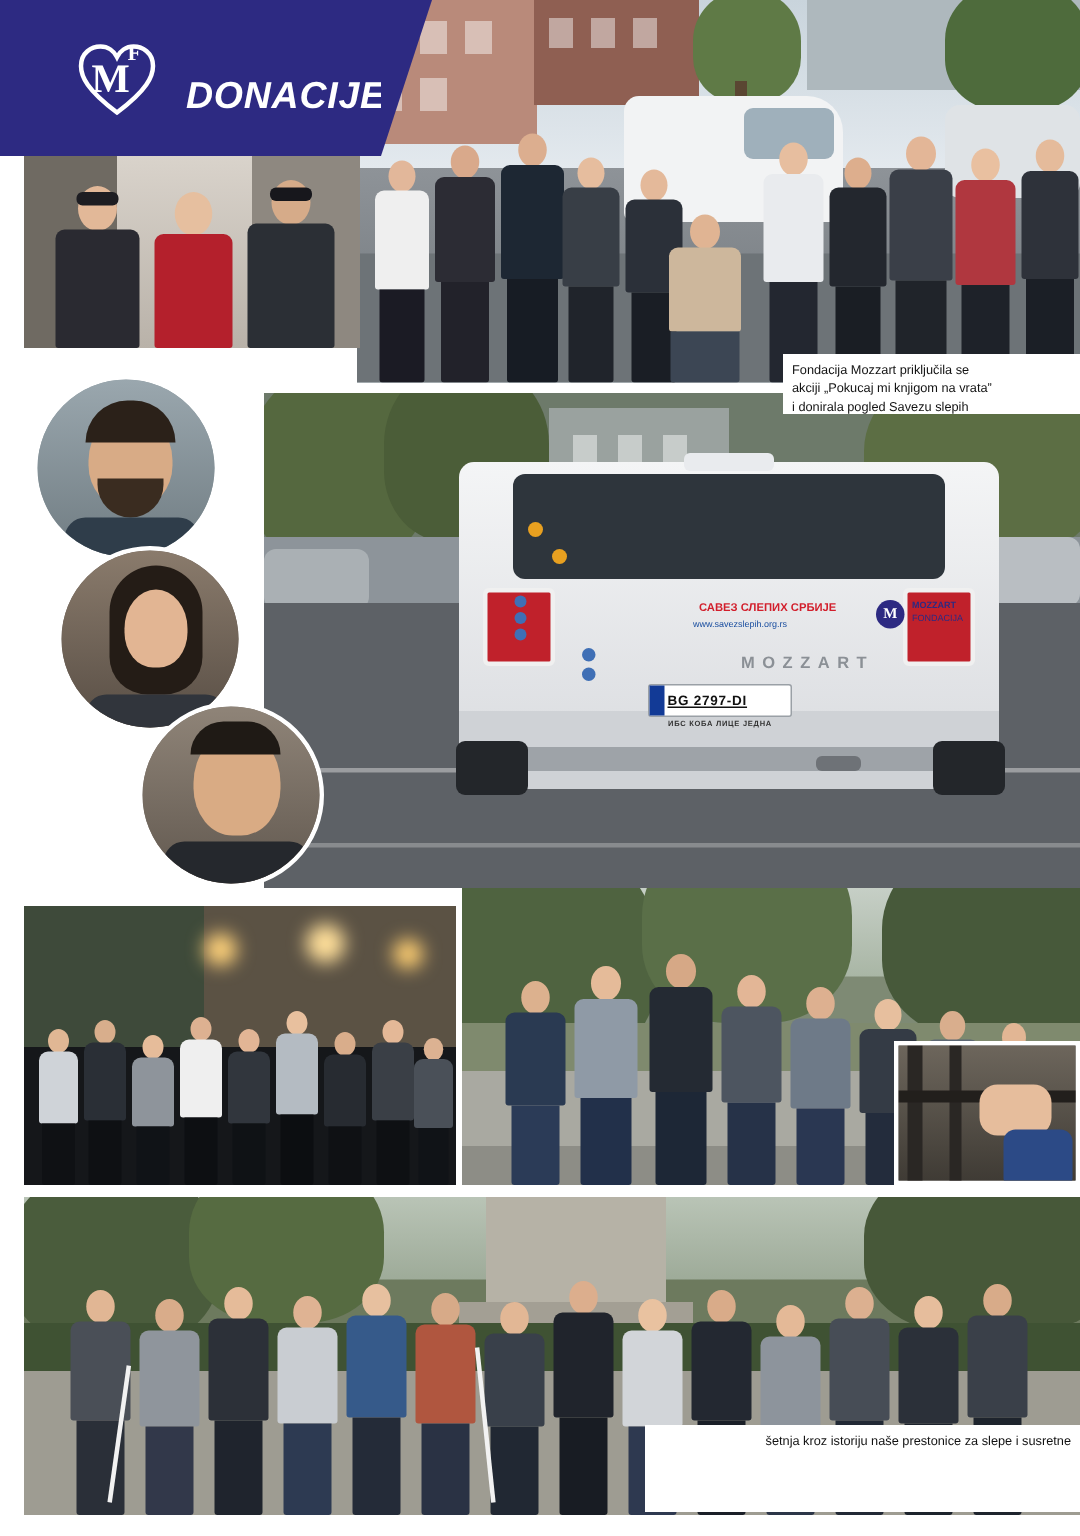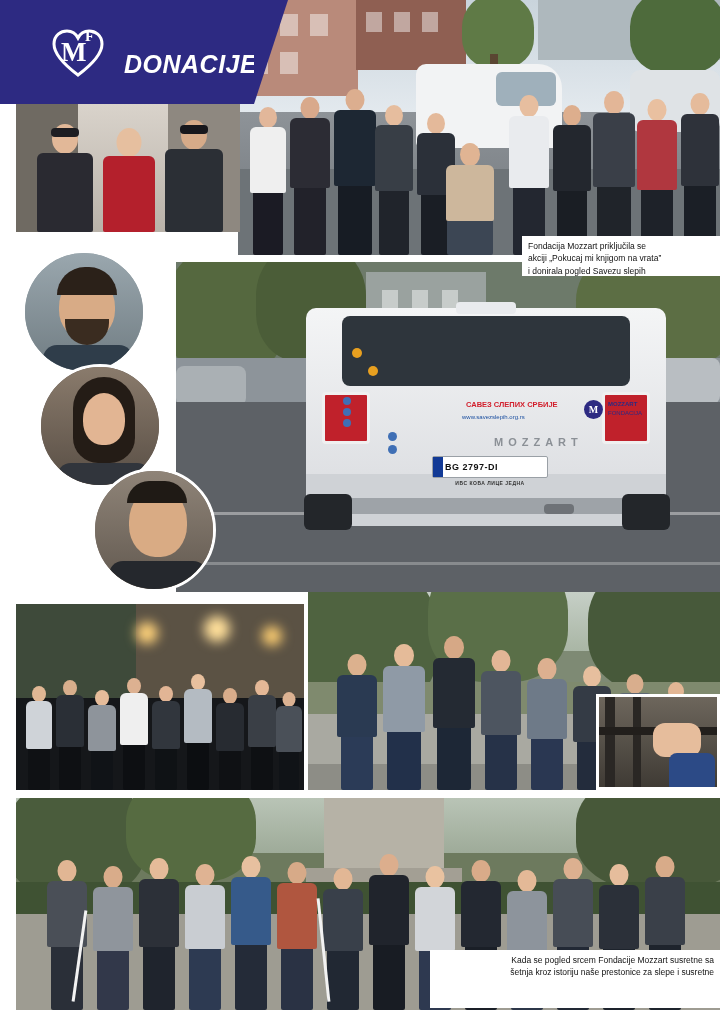--- a/index.html
+++ b/index.html
@@ -350,21 +350,21 @@
       </div>
       <div style="position:absolute; left:78px; top:120px;">
         <div style="width:9px;height:9px;border-radius:50%;background:#3f6fb5;margin:4px;"></div>
         <div style="width:9px;height:9px;border-radius:50%;background:#3f6fb5;margin:4px;"></div>
       </div>
       <div style="position:absolute; left:46px; top:40px; width:10px;height:10px;border-radius:50%;background:#e8a020;"></div>
       <div style="position:absolute; left:62px; top:58px; width:10px;height:10px;border-radius:50%;background:#e8a020;"></div>
 
       <div class="duster" style="left:188px; top:128px;">MOZZART</div>
 
-      <div class="plate" style="left:126px; top:148px; width:116px; height:22px;">
+      <div class="plate" style="left:126px; top:148px; width:96px; height:22px;text-decoration:underline;">
         <span>BG 2797-DI</span>
         <span class="plate-sub">ИБС КОБА ЛИЦЕ ЈЕДНА</span>
       </div>
     </div>
 
     <div style="position:absolute; left:128px; top:232px; width:48px; height:36px; background:#23262a; border-radius:6px;"></div>
     <div style="position:absolute; left:446px; top:232px; width:48px; height:36px; background:#23262a; border-radius:6px;"></div>
   </div>
 
   <div class="circle" style="left:22px; top:250px; width:124px; height:124px; background:#8d9ba2;">
@@ -587,17 +587,16 @@
         <div class="head" style="top:0;width:19px;height:22px;background:#d8ab89;"></div>
         <div class="body" style="top:21px;width:40px;height:68px;background:#3a4049;"></div>
         <div class="legs" style="top:89px;width:32px;height:65px;background:#1e242d;"></div>
       </div>
 
     <div style="position:absolute; left:62px; top:112px; width:3px; height:92px; background:#f2f2f2; transform:rotate(8deg);"></div>
     <div style="position:absolute; left:306px; top:100px; width:3px; height:104px; background:#f2f2f2; transform:rotate(-6deg);"></div>
   </div>
 
   <div class="caption" style="left:430px; top:950px; width:290px; height:58px; text-align:right;">
-    <span class="ln">Kada se pogled srcem Fondacije Mozzart susretne sa</span>
     <span class="ln">šetnja kroz istoriju naše prestonice za slepe i susretne</span>
   </div>
 
 </div>
 
 </body></html>

